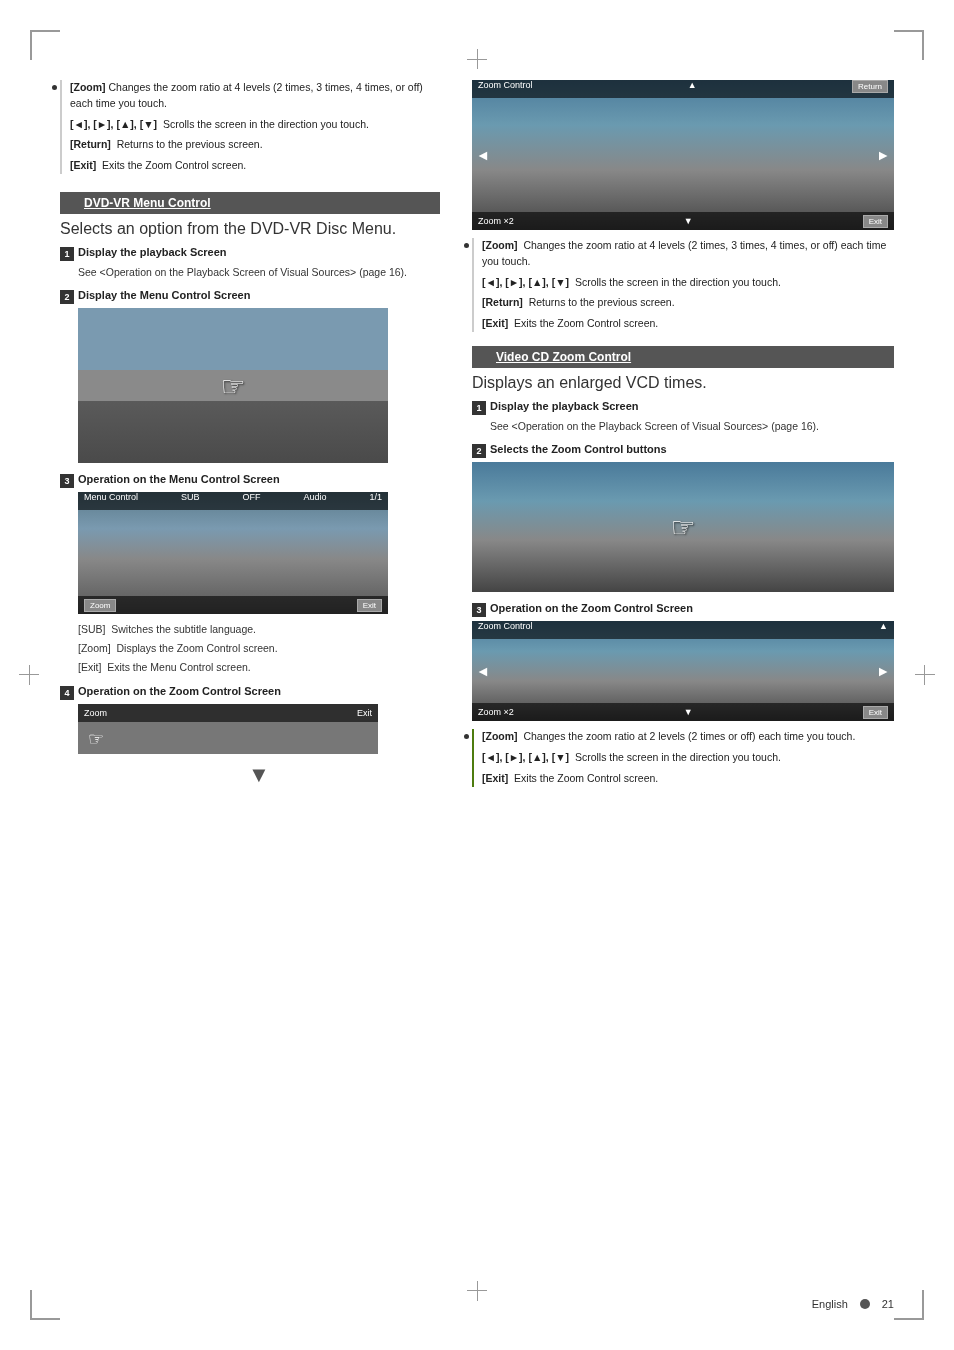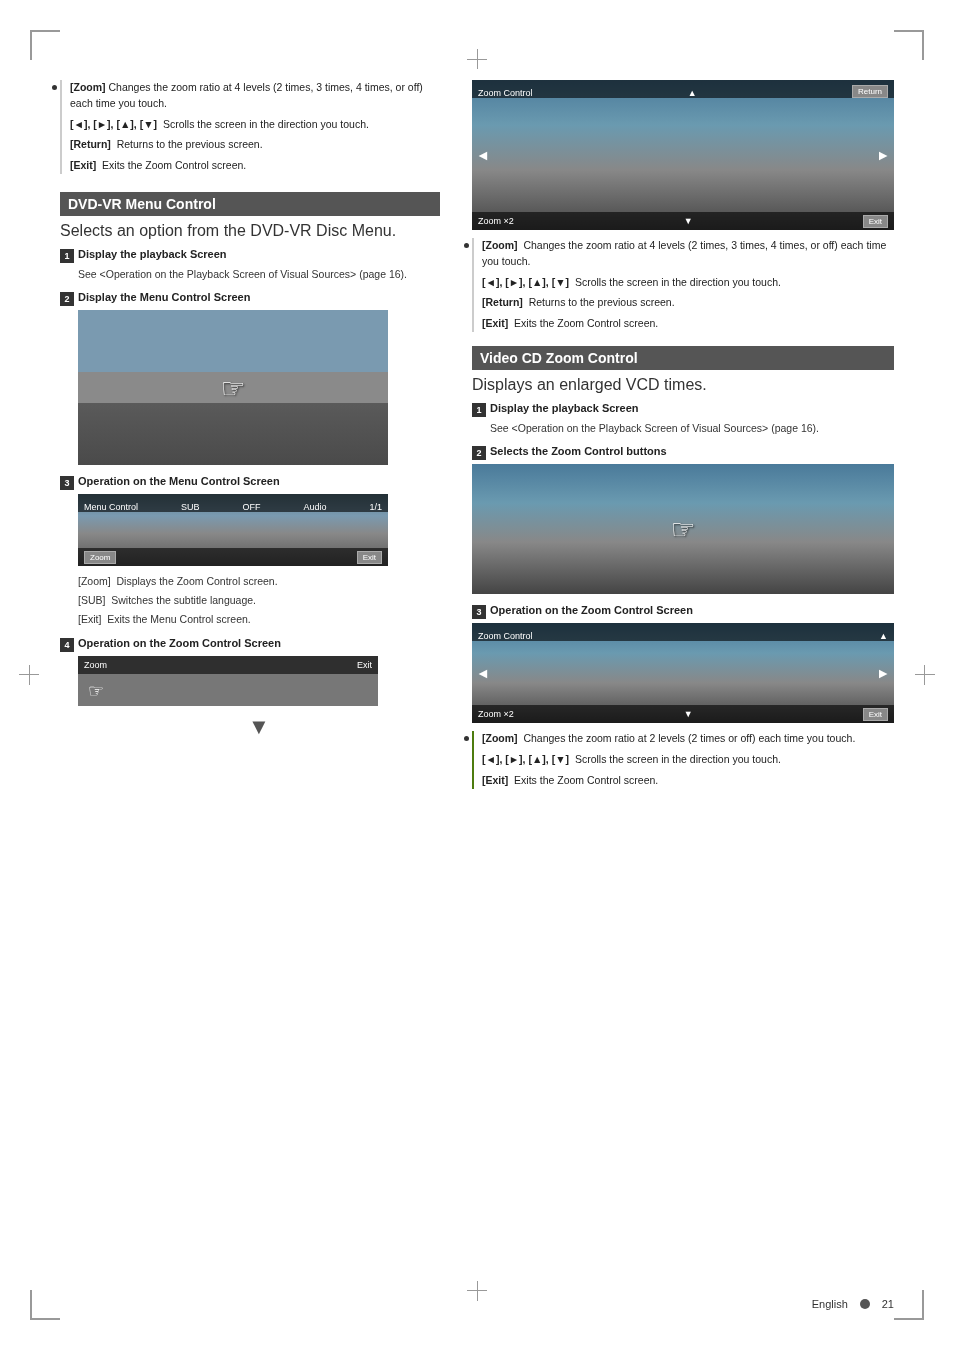--- a/index.html
+++ b/index.html
@@ -57,23 +57,24 @@
 
     .right-col {
       flex: 1;
     }
 
     
     .section-header {
       background: #555;
       color: #fff;
       font-weight: bold;
-      font-size: 14px;
-      padding: 4px 8px;
+      font-size: 12px;
+      padding: 4px 24px;
       margin-bottom: 6px;
+      text-decoration: underline;
     }
 
     .section-desc {
       font-size: 16px;
       margin-bottom: 8px;
       color: #333;
     }
 
     
     .step {
@@ -126,21 +127,21 @@
     }
 
     .screen-bar-top {
       position: absolute;
       top: 0;
       left: 0;
       right: 0;
       height: 18px;
       background: rgba(0,0,0,0.6);
       display: flex;
-      align-items: flex-end;
+      align-items: flex-start;
       justify-content: space-between;
       padding: 0 6px;
     }
 
     .screen-bar-bottom {
       position: absolute;
       bottom: 0;
       left: 0;
       right: 0;
       height: 18px;
@@ -348,43 +349,43 @@
         <div class="hand-icon">☞</div>
       </div>
     </div>
 
     <div class="step">
       <div class="step-title">
         <span class="step-num">3</span>
         <span>Operation on the Menu Control Screen</span>
       </div>
 
-      <div class="screen-img" style="margin-left:18px; width:310px; height:72px;">
+      <div class="screen-img" style="margin-left:18px; width:310px; height:122px;">
         <div style="width:100%;height:100%;background:linear-gradient(to bottom,#5a7a8a 0%,#7a9ab0 30%,#888 55%,#555 100%);position:relative;">
           <div class="screen-bar-top">
             <span class="screen-label">Menu Control</span>
             <span class="screen-label">SUB</span>
             <span class="screen-label">OFF</span>
             <span class="screen-label">Audio</span>
             <span class="screen-label">1/1</span>
           </div>
           <div class="screen-bar-bottom">
             <span class="screen-btn">Zoom</span>
             <span class="screen-btn">Exit</span>
           </div>
         </div>
       </div>
 
       <div class="step-content">
+        <span class="key">[SUB]</span>
+        &nbsp;<span>Switches the subtitle language.</span>
+      </div>
+      <div class="step-content">
         <span class="key">[Zoom]</span>
         &nbsp;<span>Displays the Zoom Control screen.</span>
-      </div>
-      <div class="step-content">
-        <span class="key">[SUB]</span>
-        &nbsp;<span>Switches the subtitle language.</span>
       </div>
       <div class="step-content">
         <span class="key">[Exit]</span>
         &nbsp;<span>Exits the Menu Control screen.</span>
       </div>
     </div>
 
     <div class="step">
       <div class="step-title">
         <span class="step-num">4</span>

